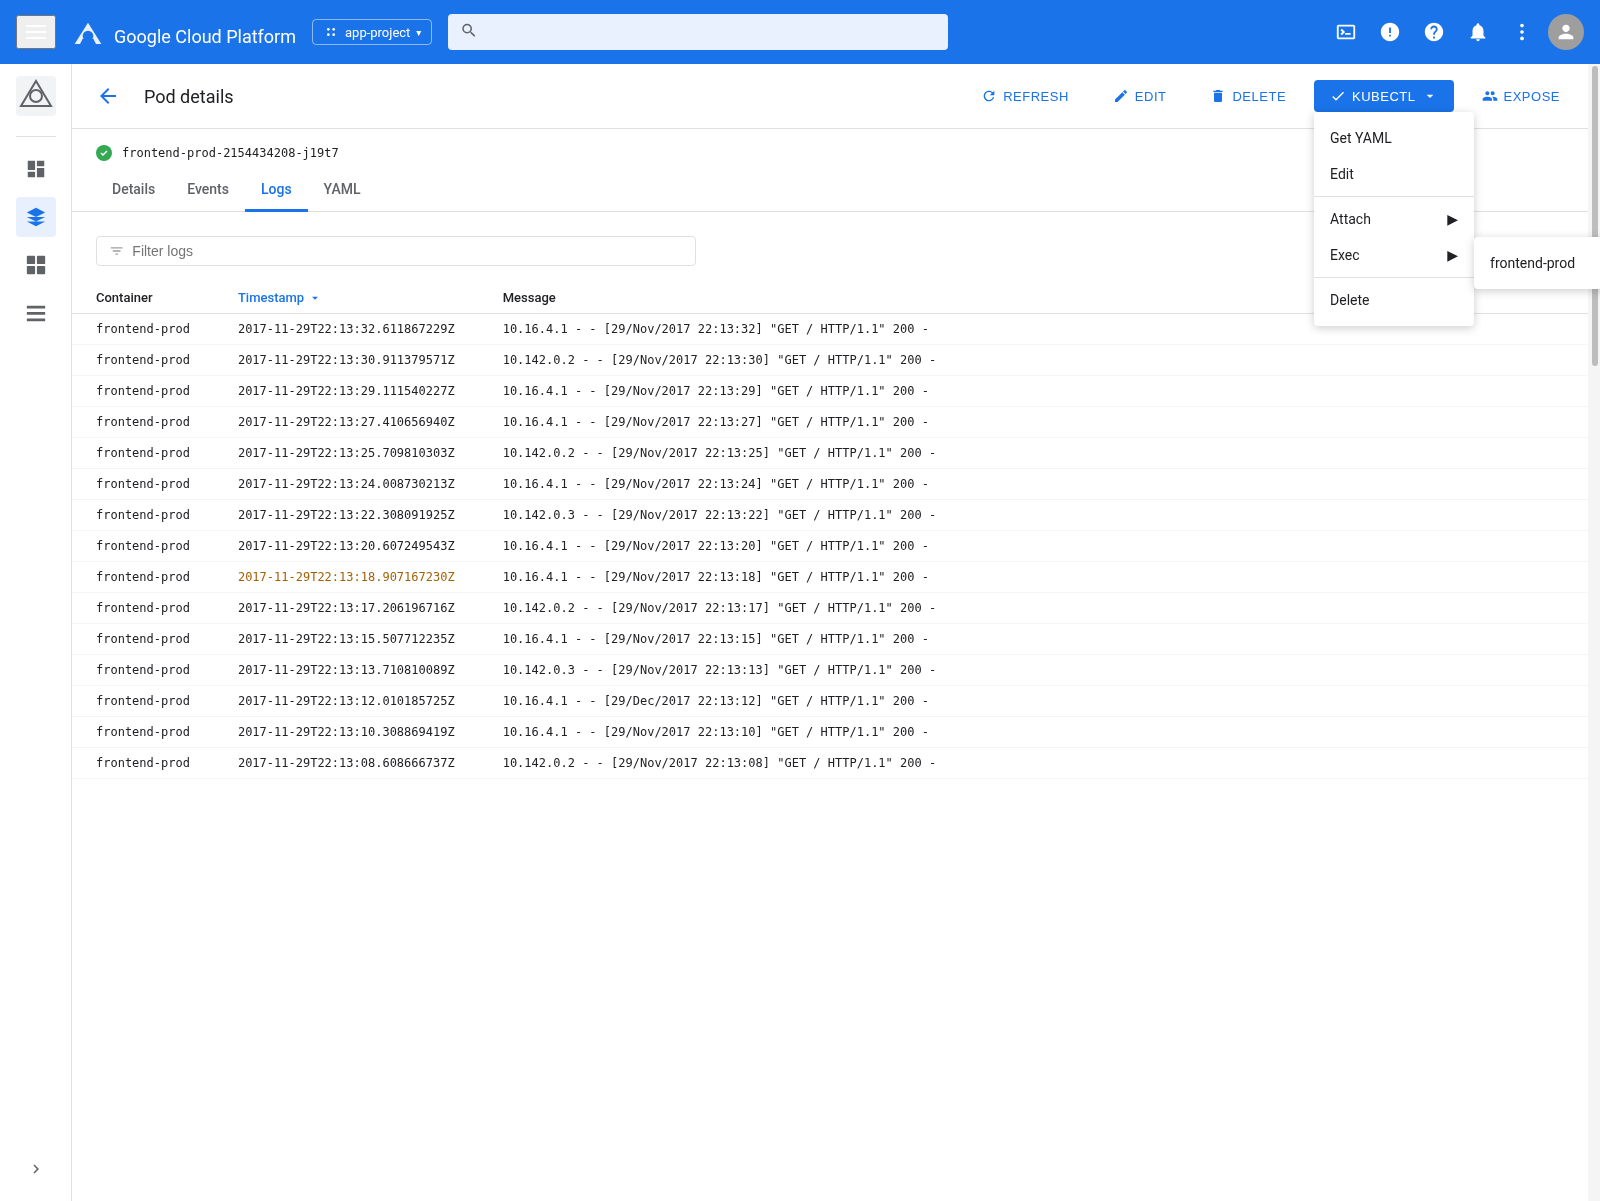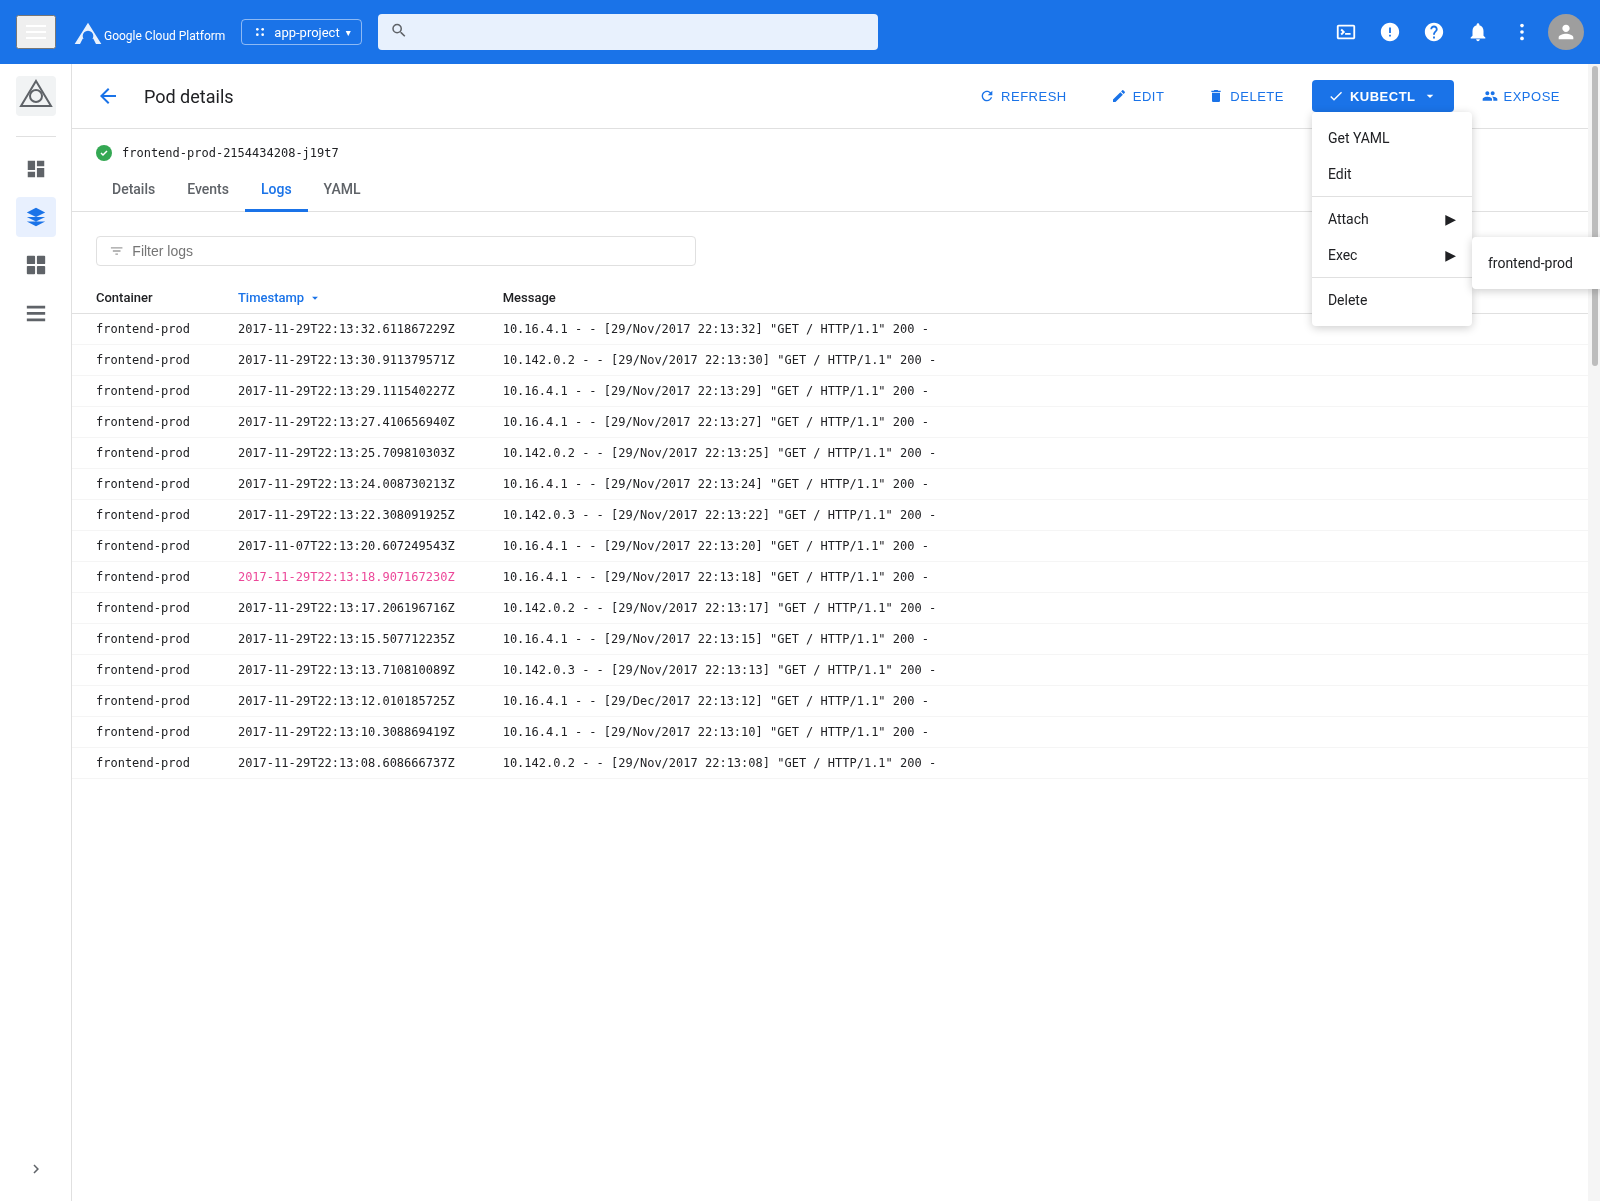--- a/index.html
+++ b/index.html
@@ -25,22 +25,23 @@
       font-size: 20px;
       display: flex;
       flex-direction: column;
       gap: 4px;
       padding: 8px;
     }
     .hamburger-btn span { display: block; width: 20px; height: 2px; background: white; }
     .brand {
       display: flex;
       align-items: center;
+      gap: 10px;
       color: white;
-      font-size: 12px;
+      font-size: 18px;
       font-weight: 400;
       white-space: nowrap;
       margin-top: 8px;
     }
     .brand-logo {
       width: 32px;
       height: 32px;
     }
     .project-selector {
       display: flex;
@@ -217,21 +218,21 @@
     }
     .kubectl-btn {
       display: flex;
       align-items: center;
       gap: 6px;
       padding: 8px 16px;
       border: none;
       background: #1a73e8;
       color: white;
       font-size: 13px;
-      font-weight: 700;
+      font-weight: 400;
       cursor: pointer;
       letter-spacing: 0.5px;
       text-transform: uppercase;
       border-radius: 4px;
       position: relative;
     }
 
     
     .dropdown-container {
       position: relative;
@@ -682,26 +683,26 @@
       <td class="mono" style="color:#202124;">2017-11-29T22:13:24.008730213Z</td>
       <td class="mono">10.16.4.1 - - [29/Nov/2017 22:13:24] "GET / HTTP/1.1" 200 -</td>
     </tr>
         <tr>
       <td class="mono">frontend-prod</td>
       <td class="mono" style="color:#202124;">2017-11-29T22:13:22.308091925Z</td>
       <td class="mono">10.142.0.3 - - [29/Nov/2017 22:13:22] "GET / HTTP/1.1" 200 -</td>
     </tr>
         <tr>
       <td class="mono">frontend-prod</td>
-      <td class="mono" style="color:#202124;">2017-11-07T22:13:20.607249543Z</td>
+      <td class="mono" style="color:#202124;">2017-11-29T22:13:20.607249543Z</td>
       <td class="mono">10.16.4.1 - - [29/Nov/2017 22:13:20] "GET / HTTP/1.1" 200 -</td>
     </tr>
         <tr>
       <td class="mono">frontend-prod</td>
-      <td class="mono" style="color:#ec4899;">2017-11-29T22:13:18.907167230Z</td>
+      <td class="mono" style="color:#a16207;">2017-11-29T22:13:18.907167230Z</td>
       <td class="mono">10.16.4.1 - - [29/Nov/2017 22:13:18] "GET / HTTP/1.1" 200 -</td>
     </tr>
         <tr>
       <td class="mono">frontend-prod</td>
       <td class="mono" style="color:#202124;">2017-11-29T22:13:17.206196716Z</td>
       <td class="mono">10.142.0.2 - - [29/Nov/2017 22:13:17] "GET / HTTP/1.1" 200 -</td>
     </tr>
         <tr>
       <td class="mono">frontend-prod</td>
       <td class="mono" style="color:#202124;">2017-11-29T22:13:15.507712235Z</td>

